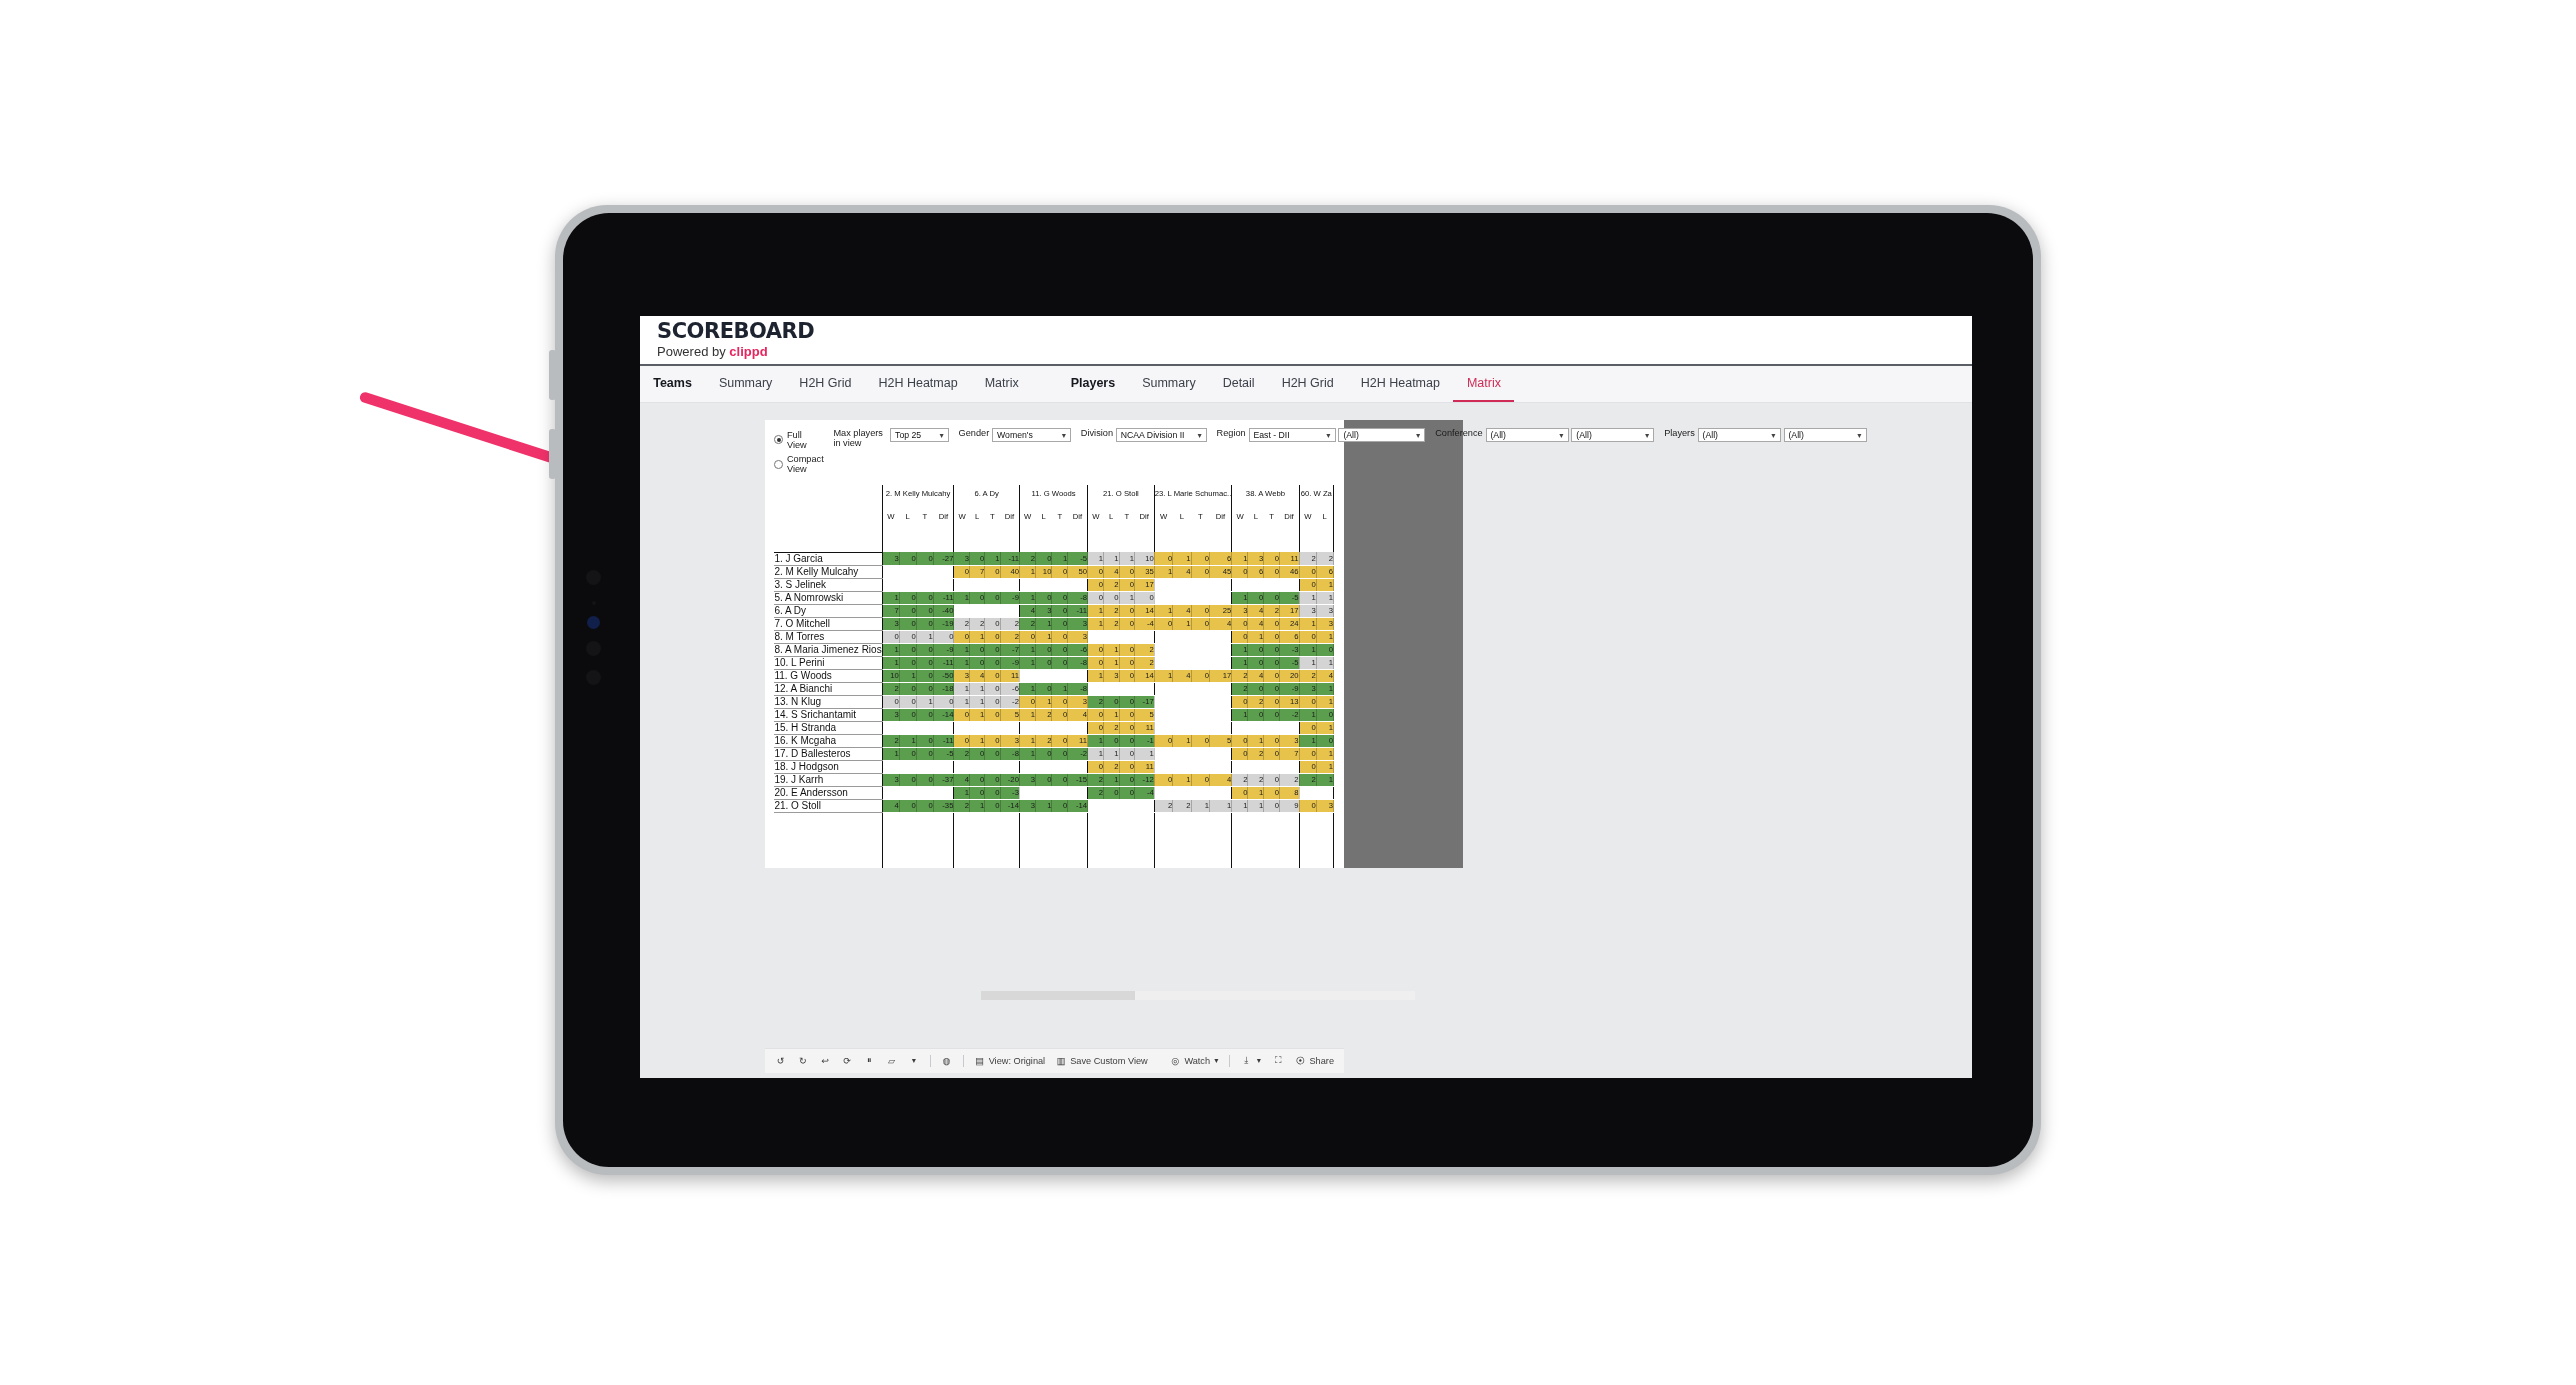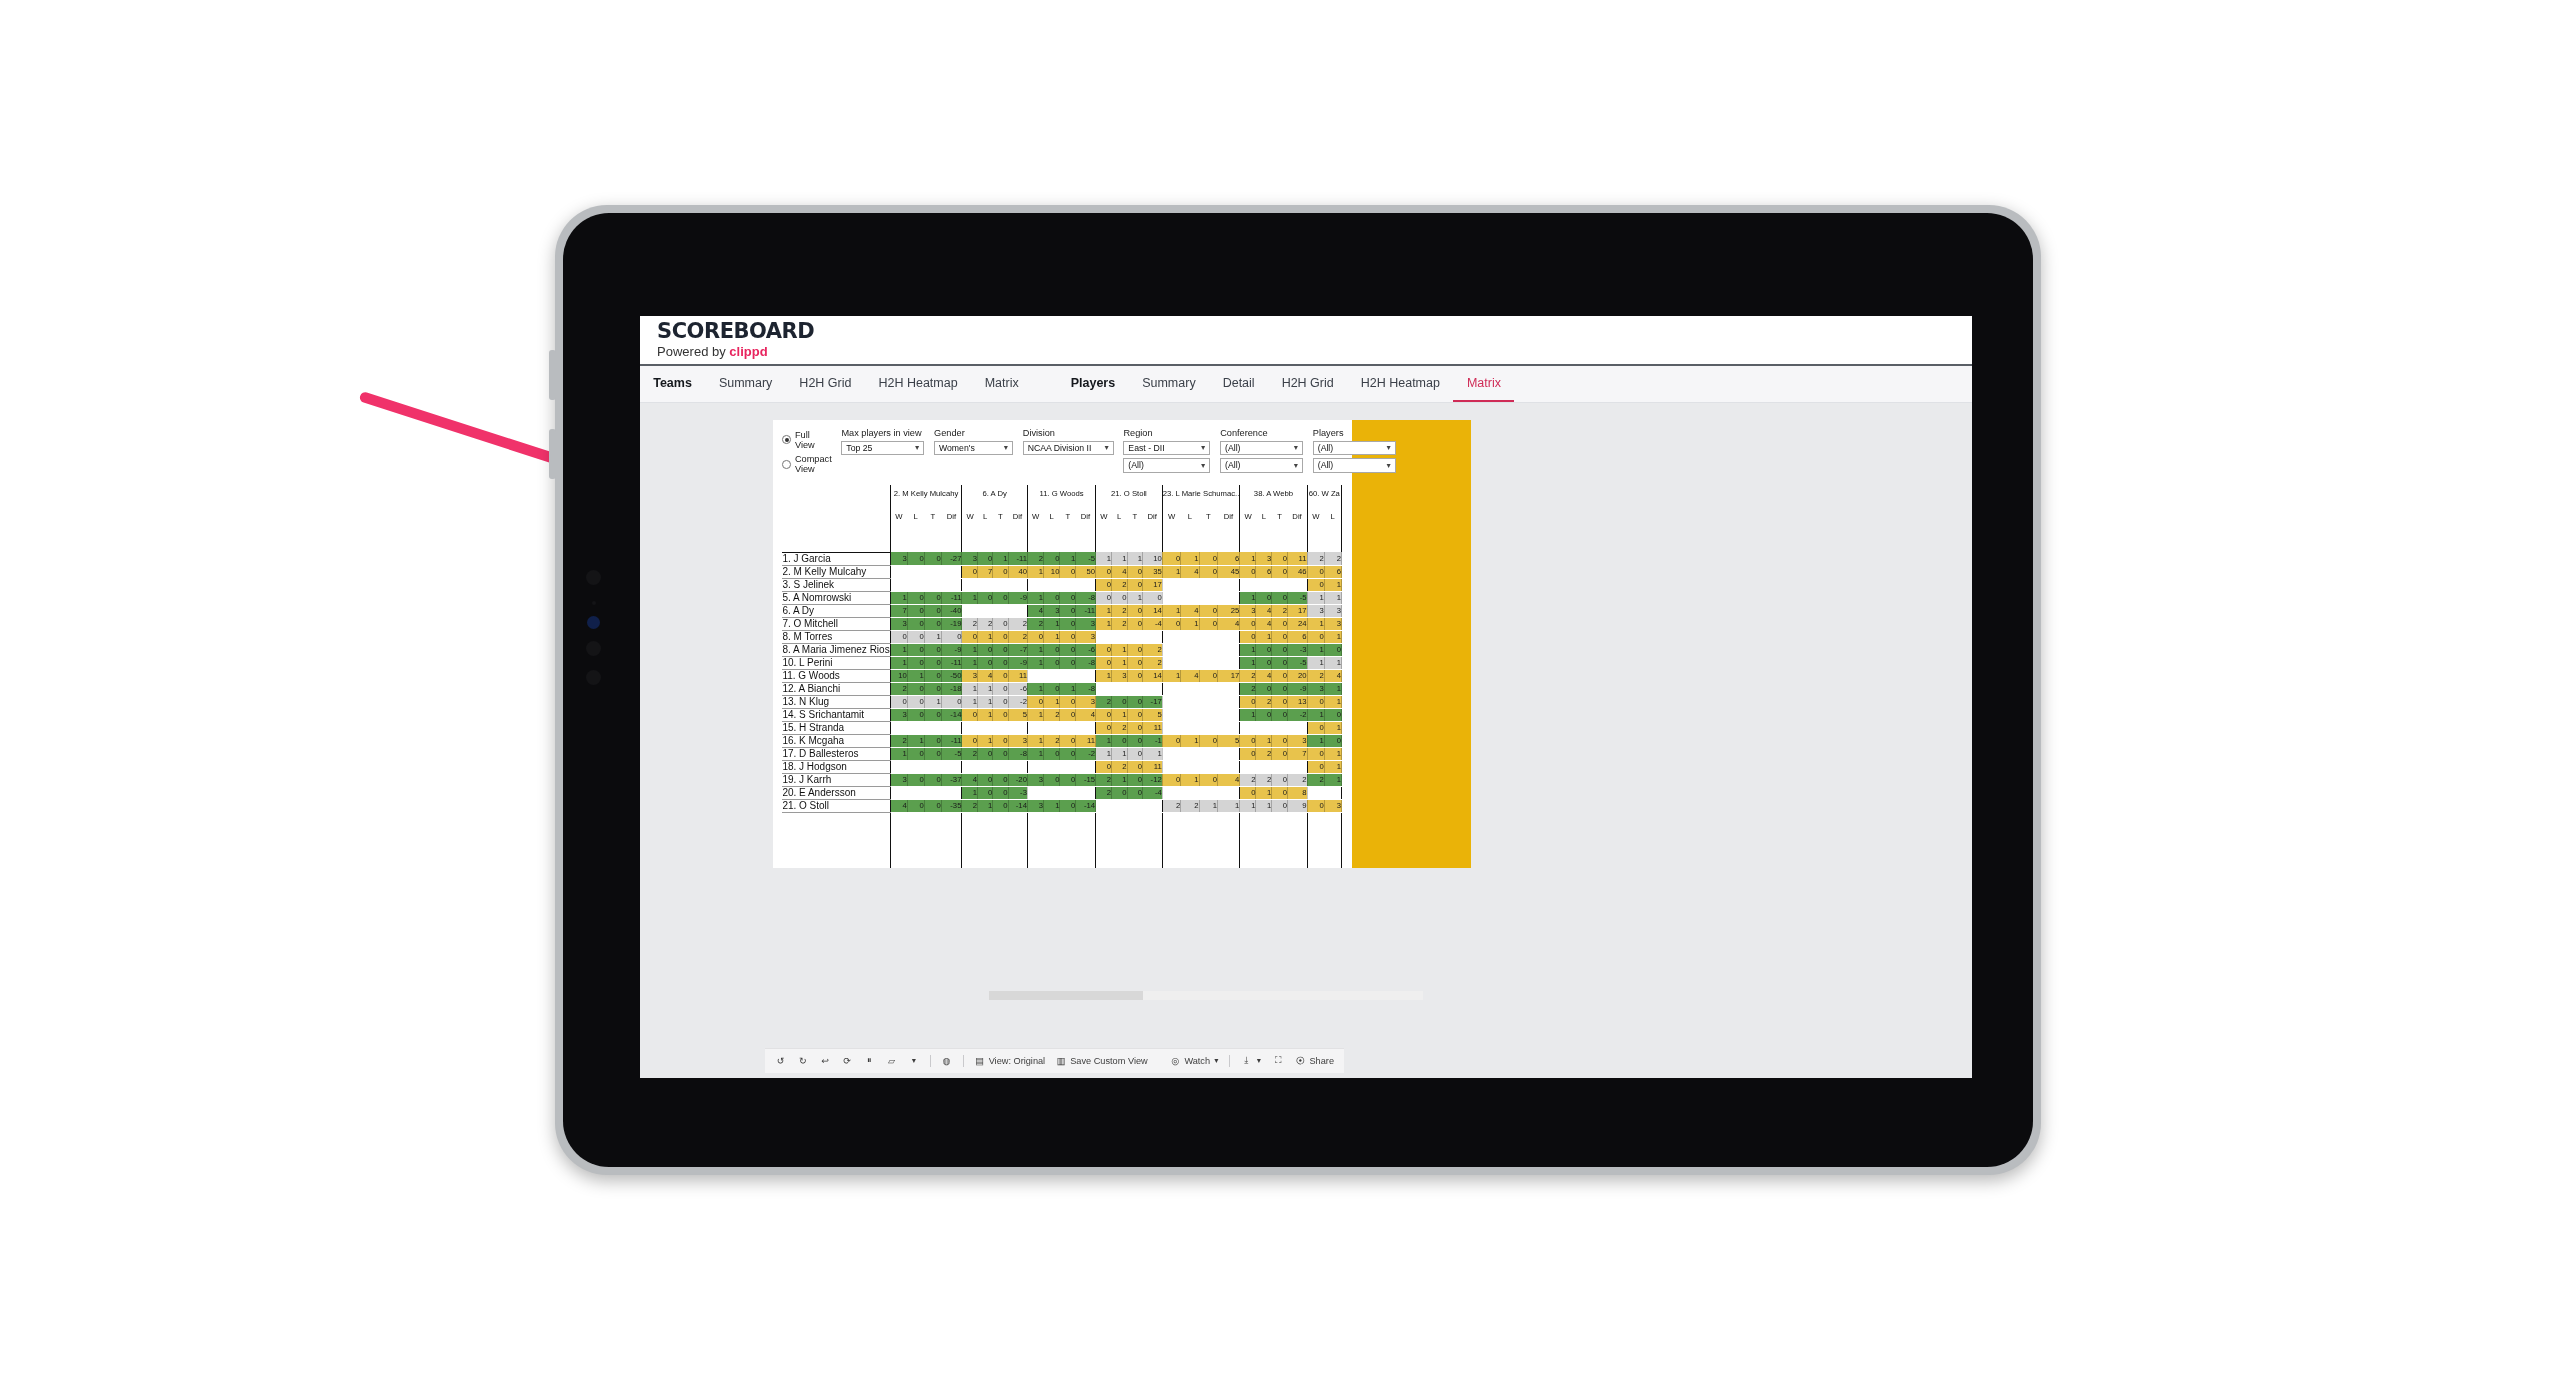--- a/index.html
+++ b/index.html
@@ -80,38 +80,38 @@
   .sub-item.active { color: #cf2b56; border-bottom-color: #cf2b56; }
   .sub-gap { width: 25px; }
 
   
   #workbook {
     position: relative; height: 676px; background: #e9eaec;
     padding: 19.3px 0 0 0;
   }
   #sheet {
     position: absolute; left: 125px; top: 17.4px;
-    width: 698px; background: #eab308; margin-left: 8px;
+    width: 698px; background: #737373;
   }
   #filters {
     width: 579px; background: #ffffff; padding: 7.7px 9.7px 5.8px 9.7px;
     display: flex; align-items: flex-start; gap: 9.7px;
   }
   .view-radios { width: 64px; padding-top: 1.9px; }
   .radio-row { display: flex; align-items: center; gap: 3.9px; margin-bottom: 4.8px; }
   .radio {
     width: 8.7px; height: 8.7px; border: 1px solid #767676; border-radius: 50%;
     background: #fff; position: relative; flex: none;
   }
   .radio.on::after {
     content: ""; position: absolute; left: 1.4px; top: 1.4px;
     width: 3.9px; height: 3.9px; border-radius: 50%; background: #333;
   }
   .radio-row span { font-size: 9.2px; color: #1a1a1a; }
-  .fgroup { display: flex; flex-direction: column; gap: 2.9px; }
+  .fgroup { display: flex; gap: 2.9px; }
   .flabel { font-size: 9.2px; color: #1a1a1a; }
   .fselect {
     height: 14.5px; border: 1px solid #a8a8a8; background: #fff;
     display: flex; align-items: center; justify-content: space-between;
     padding: 0 2.9px 0 3.9px; font-size: 8.7px; color: #111;
     white-space: nowrap; overflow: hidden; cursor: pointer;
   }
   .fselect .caret { font-size: 6.8px; color: #444; margin-left: 3.9px; }
   .w-max { width: 83px; } .w-gen { width: 79px; }
   .w-div { width: 91px; } .w-reg { width: 87px; }

